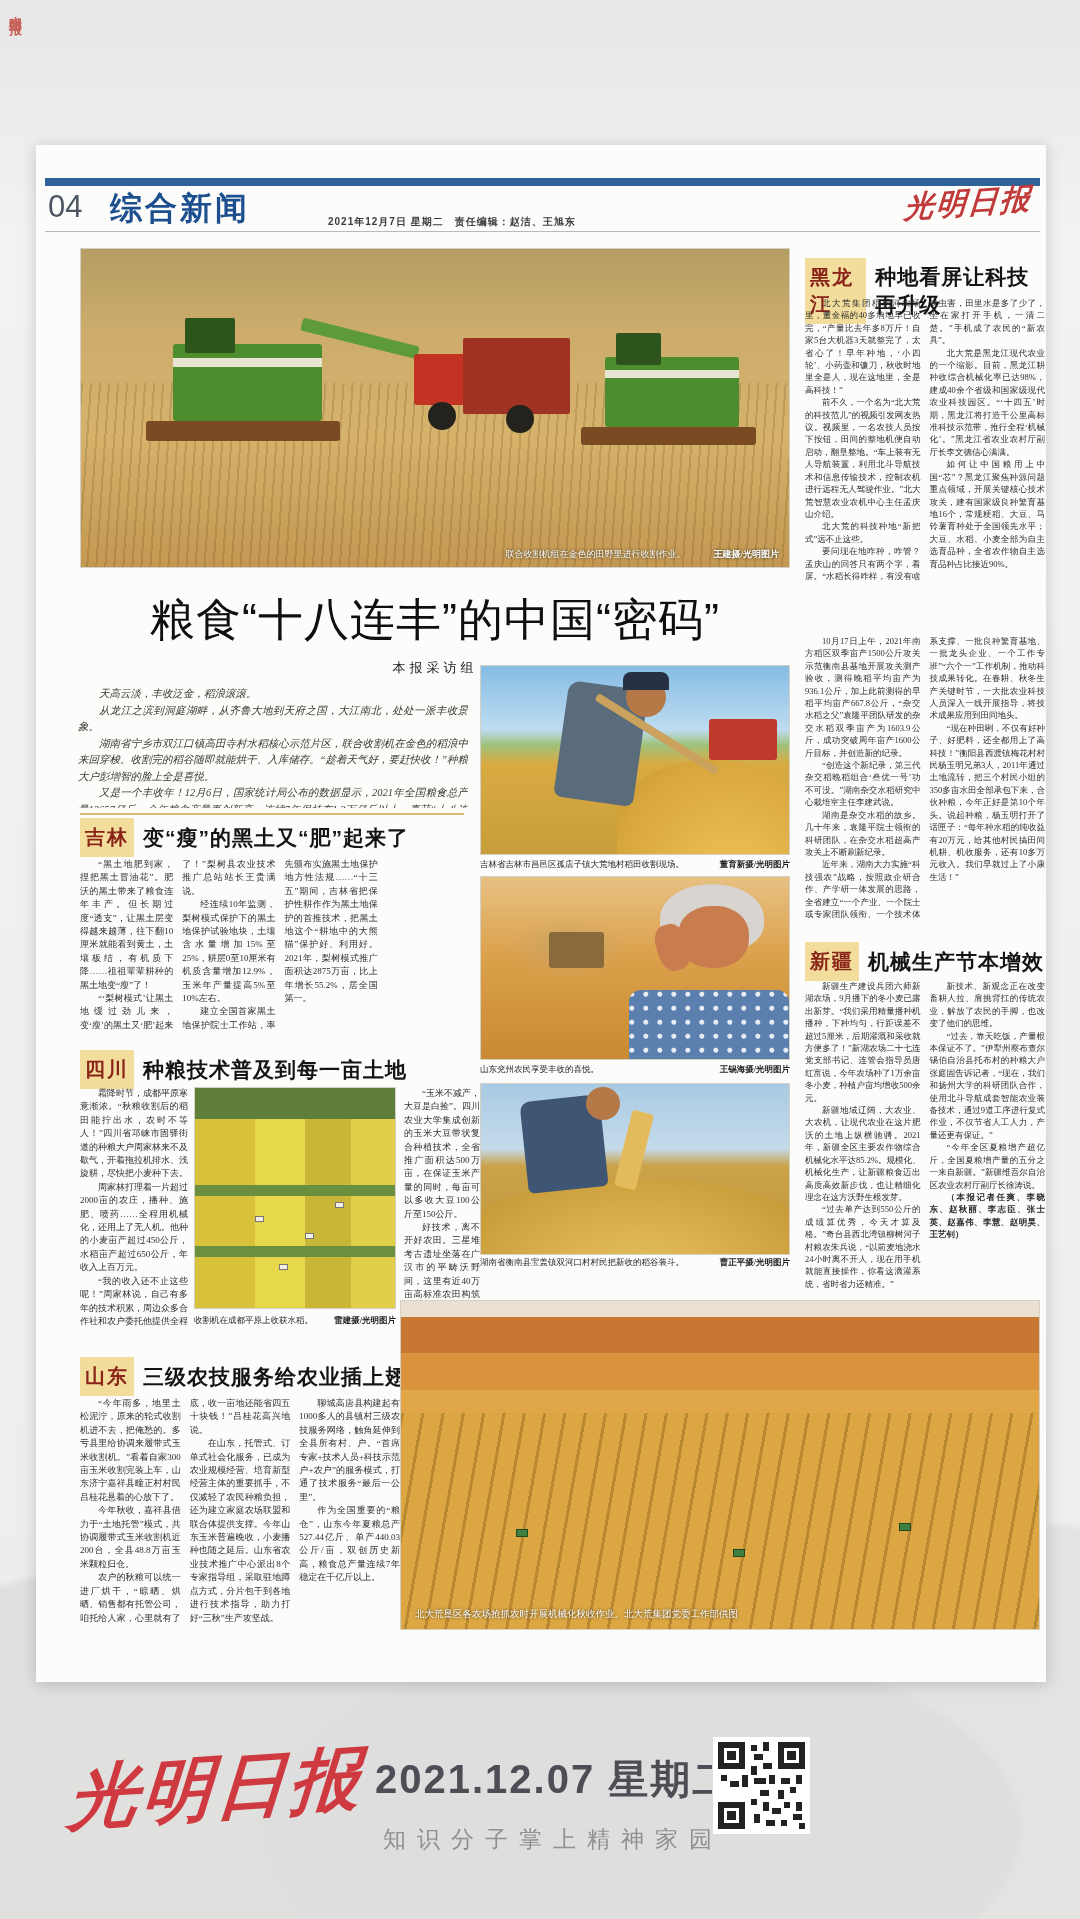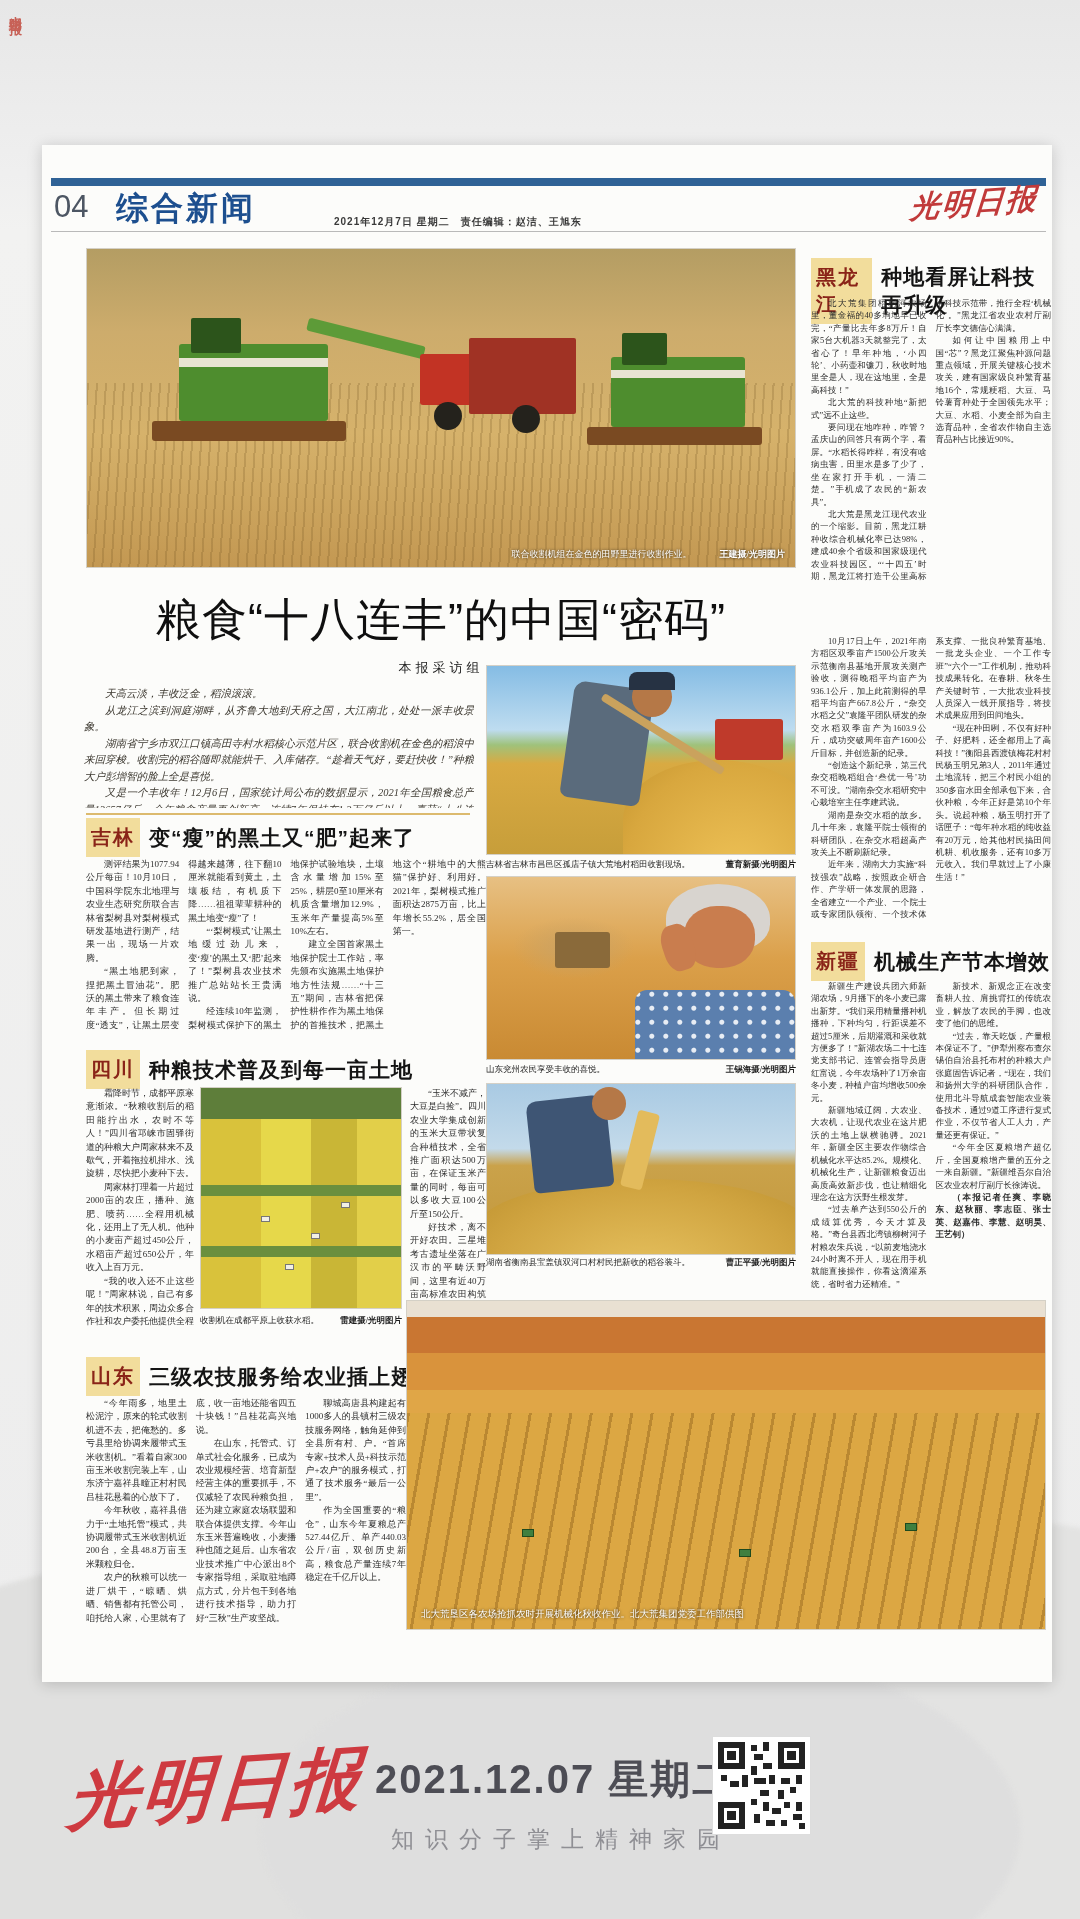--- a/index.html
+++ b/index.html
@@ -3,21 +3,21 @@
 <meta charset="utf-8">
 <style>
   :root{
     --serif:"Liberation Serif","DejaVu Serif",serif;
     --sans:"Liberation Sans","DejaVu Sans",sans-serif;
   }
   *{margin:0;padding:0;box-sizing:border-box;}
   html,body{width:1080px;height:1919px;}
   body{position:relative;background:linear-gradient(180deg,#e7e7e7 0%,#efefef 9%,#f2f2f1 12%,#ededed 86%,#e9e9e9 100%);font-family:var(--serif);overflow:hidden;}
   
-  .sheet{position:absolute;left:36px;top:145px;width:1010px;height:1537px;background:#fcfcfa;box-shadow:0 2px 14px rgba(0,0,0,.18);margin-left:6px;}
+  .sheet{position:absolute;left:36px;top:145px;width:1010px;height:1537px;background:#fcfcfa;box-shadow:0 2px 14px rgba(0,0,0,.18);}
   .blue-bar{position:absolute;left:9px;top:33px;width:995px;height:8px;background:#2f6296;}
   .page-num{position:absolute;left:12px;top:44px;font-family:var(--sans);font-size:31px;color:#4d5663;}
   .section-title{position:absolute;left:74px;top:42px;font-family:var(--sans);font-weight:bold;font-size:32px;color:#1d4f8f;letter-spacing:3px;}
   .dateline{position:absolute;left:292px;top:70px;font-family:var(--sans);font-size:10px;font-weight:bold;color:#3a3a3a;letter-spacing:1px;}
   .masthead-small{position:absolute;right:14px;top:38px;font-family:var(--serif);font-style:italic;font-weight:bold;font-size:30px;color:#c13a3a;transform:rotate(-4deg) skewX(-8deg);letter-spacing:2px;}
   .header-rule{position:absolute;left:9px;top:86px;width:995px;height:1px;background:#b9b9b9;}
   
   .photo{position:absolute;overflow:hidden;border:1px solid #d4d0c6;}
   .main-photo{left:44px;top:103px;width:710px;height:320px;background:linear-gradient(180deg,#b49d63 0%,#cdac6c 26%,#d6b26b 58%,#c39852 100%);}
   .stubble{position:absolute;left:0;bottom:0;width:100%;height:58%;background:repeating-linear-gradient(94deg,rgba(110,80,30,.22) 0 2px,transparent 2px 9px);}
@@ -73,21 +73,21 @@
   .sichuan-photo{left:158px;top:942px;width:202px;height:222px;background:linear-gradient(90deg,#d9c23b 0 30%,#e6d84a 30% 55%,#c9b636 55% 78%,#e2cf49 78% 100%);}
   .tree-band{position:absolute;left:0;top:0;width:100%;height:14%;background:#5e7e3a;}
   .paddy-path{position:absolute;left:0;width:100%;height:5%;background:#6a8f3e;}
   .harv-dot{position:absolute;width:9px;height:6px;background:#f2f0e6;border:1px solid #777;}
   .bottom-photo{left:364px;top:1155px;width:640px;height:330px;background:linear-gradient(180deg,#e9e0d2 0 5%,#c9763231 0,#c97632 5% 16%,#d9933c 16% 27%,#e0a647 27% 34%,#dca743 34% 100%);}
   .row-lines{position:absolute;left:0;bottom:0;width:100%;height:66%;background:repeating-linear-gradient(100deg,rgba(130,85,20,.38) 0 3px,transparent 3px 20px);}
   .tractor{position:absolute;width:12px;height:8px;background:#3f7f3f;border:1px solid #1e4a1e;}
   
   .footer-logo{position:absolute;left:68px;top:1742px;font-family:var(--serif);font-style:italic;font-weight:bold;font-size:70px;color:#ce3a40;transform:rotate(-4deg) skewX(-8deg);letter-spacing:4px;}
   .footer-date{position:absolute;left:375px;top:1752px;font-family:var(--sans);font-weight:bold;font-size:40px;color:#4d4d55;letter-spacing:2px;}
-  .footer-slogan{position:absolute;left:383px;top:1824px;font-family:var(--sans);font-size:23px;color:#8f8f94;letter-spacing:11px;margin-left:8px;}
+  .footer-slogan{position:absolute;left:383px;top:1824px;font-family:var(--sans);font-size:23px;color:#8f8f94;letter-spacing:11px;}
   .qr{position:absolute;left:713px;top:1737px;width:97px;height:97px;background:#fff;padding:5px;box-shadow:0 0 0 1px #ddd;}
   .mountain{position:absolute;background:#e0e0df;border-radius:50%;filter:blur(2px);}
   .corner-masthead{position:absolute;left:6px;top:6px;writing-mode:vertical-rl;font-size:13px;color:#c24a3e;font-weight:bold;letter-spacing:2px;opacity:.85;}
 </style>
 </head>
 <body>
 
 <div class="mountain" style="left:-180px;top:1560px;width:700px;height:420px;"></div>
 <div class="mountain" style="left:640px;top:1520px;width:700px;height:480px;background:#e3e3e2;"></div>
 <div class="mountain" style="left:260px;top:1640px;width:760px;height:380px;background:#dedede;"></div>
@@ -134,21 +134,20 @@
       <p>湖南省宁乡市双江口镇高田寺村水稻核心示范片区，联合收割机在金色的稻浪中来回穿梭。收割完的稻谷随即就能烘干、入库储存。“趁着天气好，要赶快收！”种粮大户彭增智的脸上全是喜悦。</p>
       <p>又是一个丰收年！12月6日，国家统计局公布的数据显示，2021年全国粮食总产量13657亿斤，全年粮食产量再创新高，连续7年保持在1.3万亿斤以上。喜获“十八连丰”！</p>
     </div>
   <div class="gold-rule"></div>
 
   <div class="sec-head" style="left:44px;top:673px;">
     <span class="sec-label">吉林</span>
     <span class="sec-title">变“瘦”的黑土又“肥”起来了</span>
   </div>
   <div class="body-cols" style="left:44px;top:713px;width:400px;height:184px;column-count:4;">
-      <p>测评结果为1077.94公斤每亩！10月10日，中国科学院东北地理与农业生态研究所联合吉林省梨树县对梨树模式研发基地进行测产，结果一出，现场一片欢腾。</p>
       <p>“黑土地肥到家，捏把黑土冒油花”。肥沃的黑土带来了粮食连年丰产。但长期过度“透支”，让黑土层变得越来越薄，往下翻10厘米就能看到黄土，土壤板结，有机质下降……祖祖辈辈耕种的黑土地变“瘦”了！</p>
       <p>“‘梨树模式’让黑土地缓过劲儿来，变‘瘦’的黑土又‘肥’起来了！”梨树县农业技术推广总站站长王贵满说。</p>
       <p>经连续10年监测，梨树模式保护下的黑土地保护试验地块，土壤含水量增加15%至25%，耕层0至10厘米有机质含量增加12.9%，玉米年产量提高5%至10%左右。</p>
       <p>建立全国首家黑土地保护院士工作站，率先颁布实施黑土地保护地方性法规……“十三五”期间，吉林省把保护性耕作作为黑土地保护的首推技术，把黑土地这个“耕地中的大熊猫”保护好、利用好。2021年，梨树模式推广面积达2875万亩，比上年增长55.2%，居全国第一。</p>
     </div>
 
   <div class="sec-head" style="left:44px;top:905px;">
     <span class="sec-label">四川</span>
     <span class="sec-title">种粮技术普及到每一亩土地</span>
   </div>
@@ -224,20 +223,21 @@
     <span>湖南省衡南县宝盖镇双河口村村民把新收的稻谷装斗。</span>
     <span class="credit">曹正平摄/光明图片</span>
   </div>
 
   <div class="sec-head" style="left:769px;top:113px;">
     <span class="sec-label">黑龙江</span>
     <span class="sec-title">种地看屏让科技再升级</span>
   </div>
   <div class="body-cols right-cols" style="left:769px;top:152px;width:240px;height:290px;column-count:2;">
       <p>北大荒集团梧桐河农场里，董金福的40多垧地早已收完，“产量比去年多8万斤！自家5台大机器3天就整完了，太省心了！早年种地，‘小四轮’、小药壶和镰刀，秋收时地里全是人，现在这地里，全是高科技！”</p>
+      <p>前不久，一个名为“北大荒的科技范儿”的视频引发网友热议。视频里，一名农技人员按下按钮，田间的整地机便自动启动，翻垦整地。“车上装有无人导航装置，利用北斗导航技术和信息传输技术，控制农机进行远程无人驾驶作业。”北大荒智慧农业农机中心主任孟庆山介绍。</p>
       <p>北大荒的科技种地“新把式”远不止这些。</p>
       <p>要问现在地咋种，咋管？孟庆山的回答只有两个字，看屏。“水稻长得咋样，有没有啥病虫害，田里水是多了少了，坐在家打开手机，一清二楚。”手机成了农民的“新农具”。</p>
       <p>北大荒是黑龙江现代农业的一个缩影。目前，黑龙江耕种收综合机械化率已达98%，建成40余个省级和国家级现代农业科技园区。“‘十四五’时期，黑龙江将打造千公里高标准科技示范带，推行全程‘机械化’。”黑龙江省农业农村厅副厅长李文德信心满满。</p>
       <p>如何让中国粮用上中国“芯”？黑龙江聚焦种源问题重点领域，开展关键核心技术攻关，建有国家级良种繁育基地16个，常规粳稻、大豆、马铃薯育种处于全国领先水平；大豆、水稻、小麦全部为自主选育品种，全省农作物自主选育品种占比接近90%。</p>
     </div>
 
   <div class="body-cols right-cols" style="left:769px;top:490px;width:240px;height:288px;column-count:2;">
       <p>10月17日上午，2021年南方稻区双季亩产1500公斤攻关示范衡南县基地开展攻关测产验收，测得晚稻平均亩产为936.1公斤，加上此前测得的早稻平均亩产667.8公斤，“杂交水稻之父”袁隆平团队研发的杂交水稻双季亩产为1603.9公斤，成功突破周年亩产1600公斤目标，并创造新的纪录。</p>
       <p>“创造这个新纪录，第三代杂交稻晚稻组合‘叁优一号’功不可没。”湖南杂交水稻研究中心栽培室主任李建武说。</p>
       <p>湖南是杂交水稻的故乡。几十年来，袁隆平院士领衔的科研团队，在杂交水稻超高产攻关上不断刷新纪录。</p>

